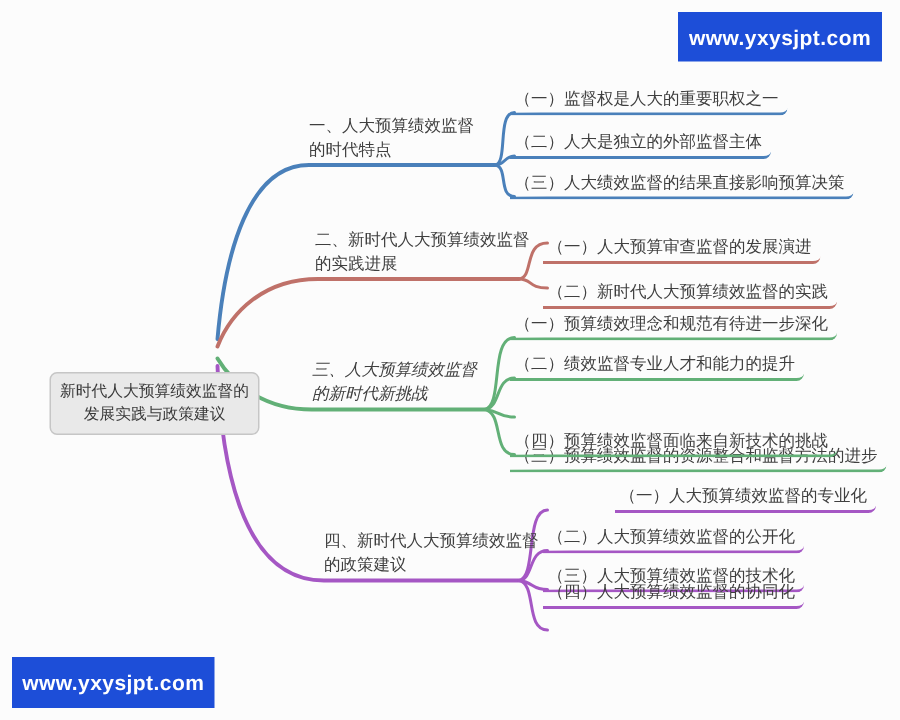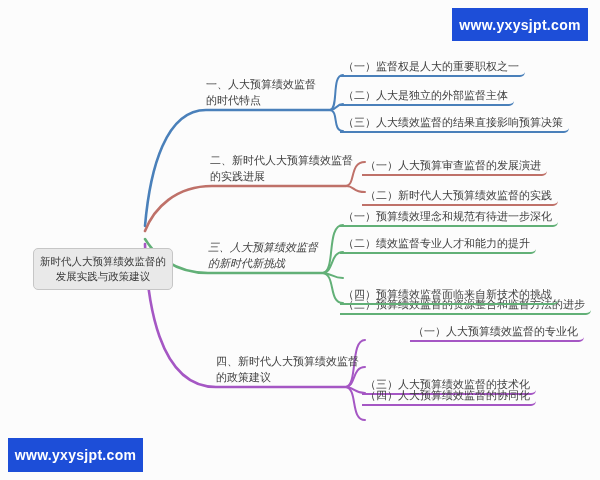--- a/index.html
+++ b/index.html
@@ -95,19 +95,20 @@
 
   <div class="leaf c2 x362 y146">（一）人大预算审查监督的发展演进</div>
   <div class="leaf c2 x362 y176">（二）新时代人大预算绩效监督的实践</div>
 
   <div class="leaf c3 x340 y209">（一）预算绩效理念和规范有待进一步深化</div>
   <div class="leaf c3 x340 y236">（二）绩效监督专业人才和能力的提升</div>
   <div class="leaf c3 x340 y262">（三）预算绩效监督的资源整合和监督方法的进步</div>
   <div class="leaf c3 x340 y287">（四）预算绩效监督面临来自新技术的挑战</div>
 
   <div class="leaf c4 x362 y324">（一）人大预算绩效监督的专业化</div>
+  <div class="leaf c4 x362 y351">（二）人大预算绩效监督的公开化</div>
   <div class="leaf c4 x362 y377">（三）人大预算绩效监督的技术化</div>
   <div class="leaf c4 x362 y404">（四）人大预算绩效监督的协同化</div>
 
   <div class="watermark wm-tr">www.yxysjpt.com</div>
   <div class="watermark wm-bl">www.yxysjpt.com</div>
 
 </div>
 
 </body></html>

